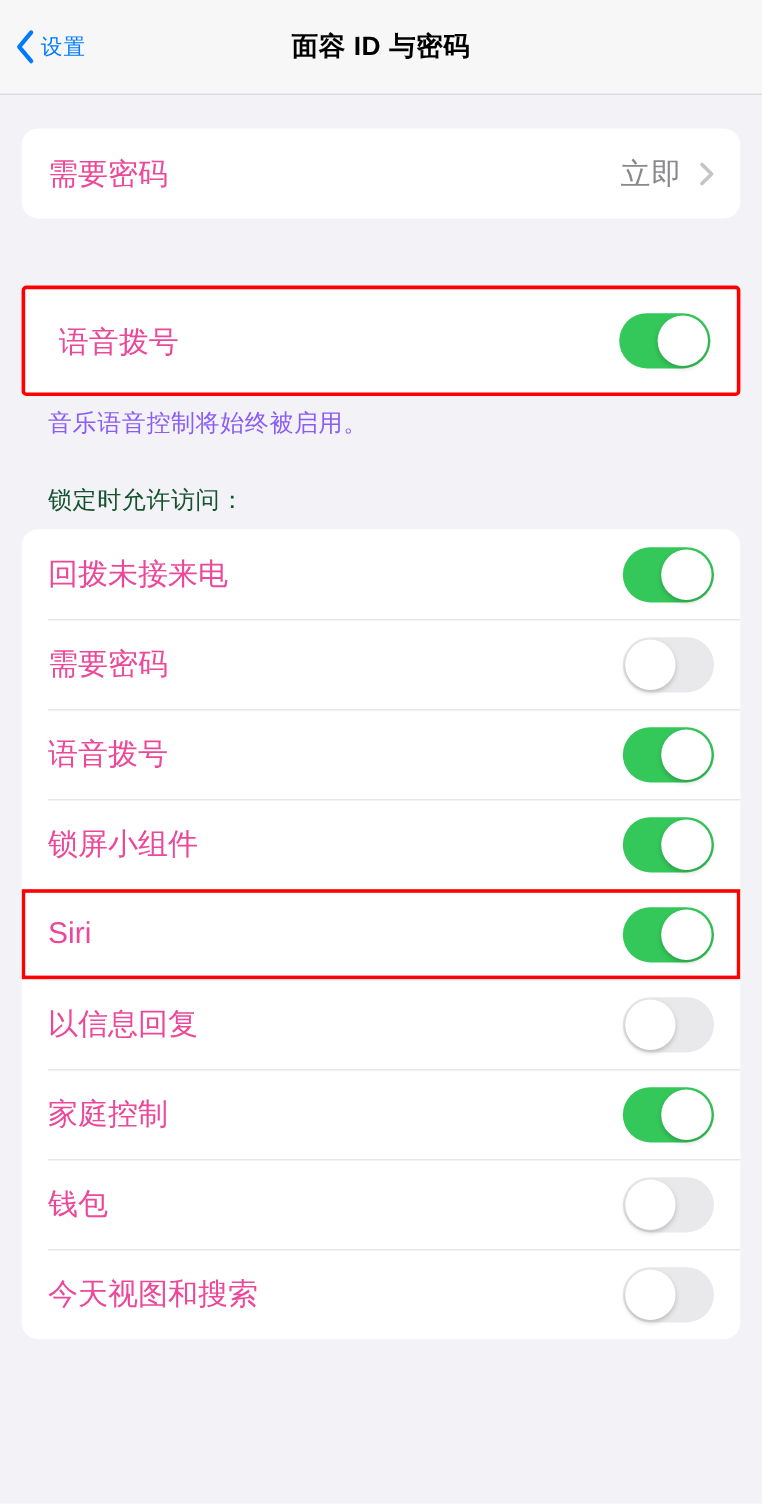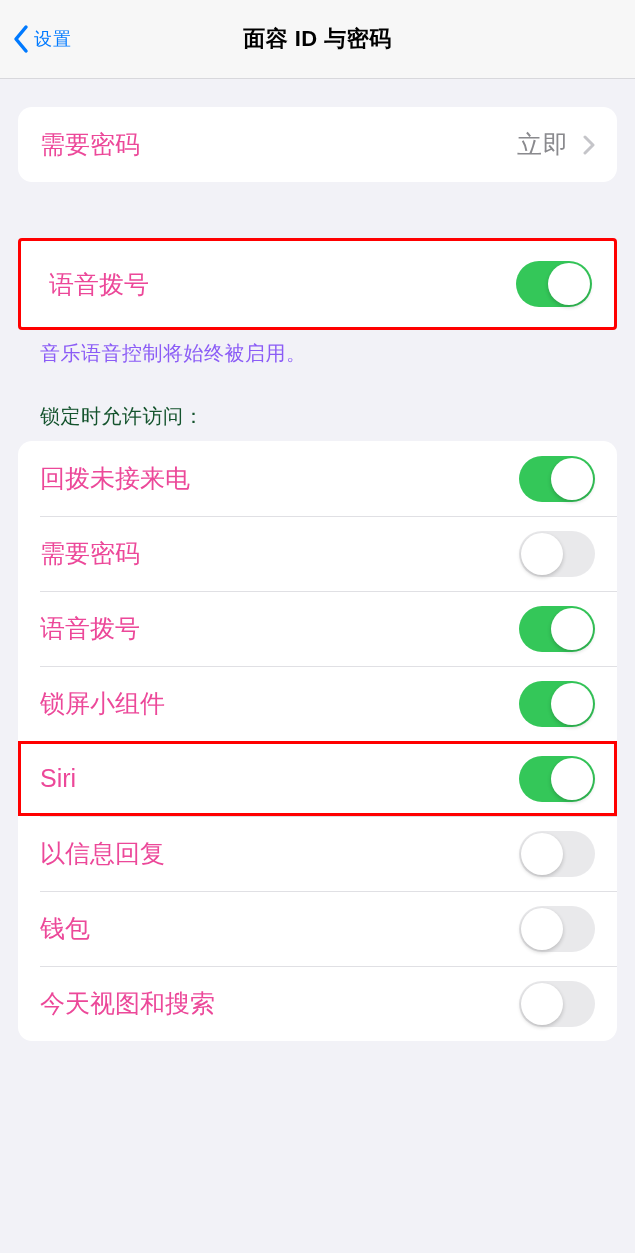--- a/index.html
+++ b/index.html
@@ -239,20 +239,26 @@
           <div class="toggle-knob"></div>
         </div>
       </div>
       <div class="row">
         <span class="row-label">以信息回复</span>
         <div class="toggle off">
           <div class="toggle-knob"></div>
         </div>
       </div>
       <div class="row">
+        <span class="row-label">家庭控制</span>
+        <div class="toggle on">
+          <div class="toggle-knob"></div>
+        </div>
+      </div>
+      <div class="row">
         <span class="row-label">钱包</span>
         <div class="toggle off">
           <div class="toggle-knob"></div>
         </div>
       </div>
       <div class="row">
         <span class="row-label">今天视图和搜索</span>
         <div class="toggle off">
           <div class="toggle-knob"></div>
         </div>

